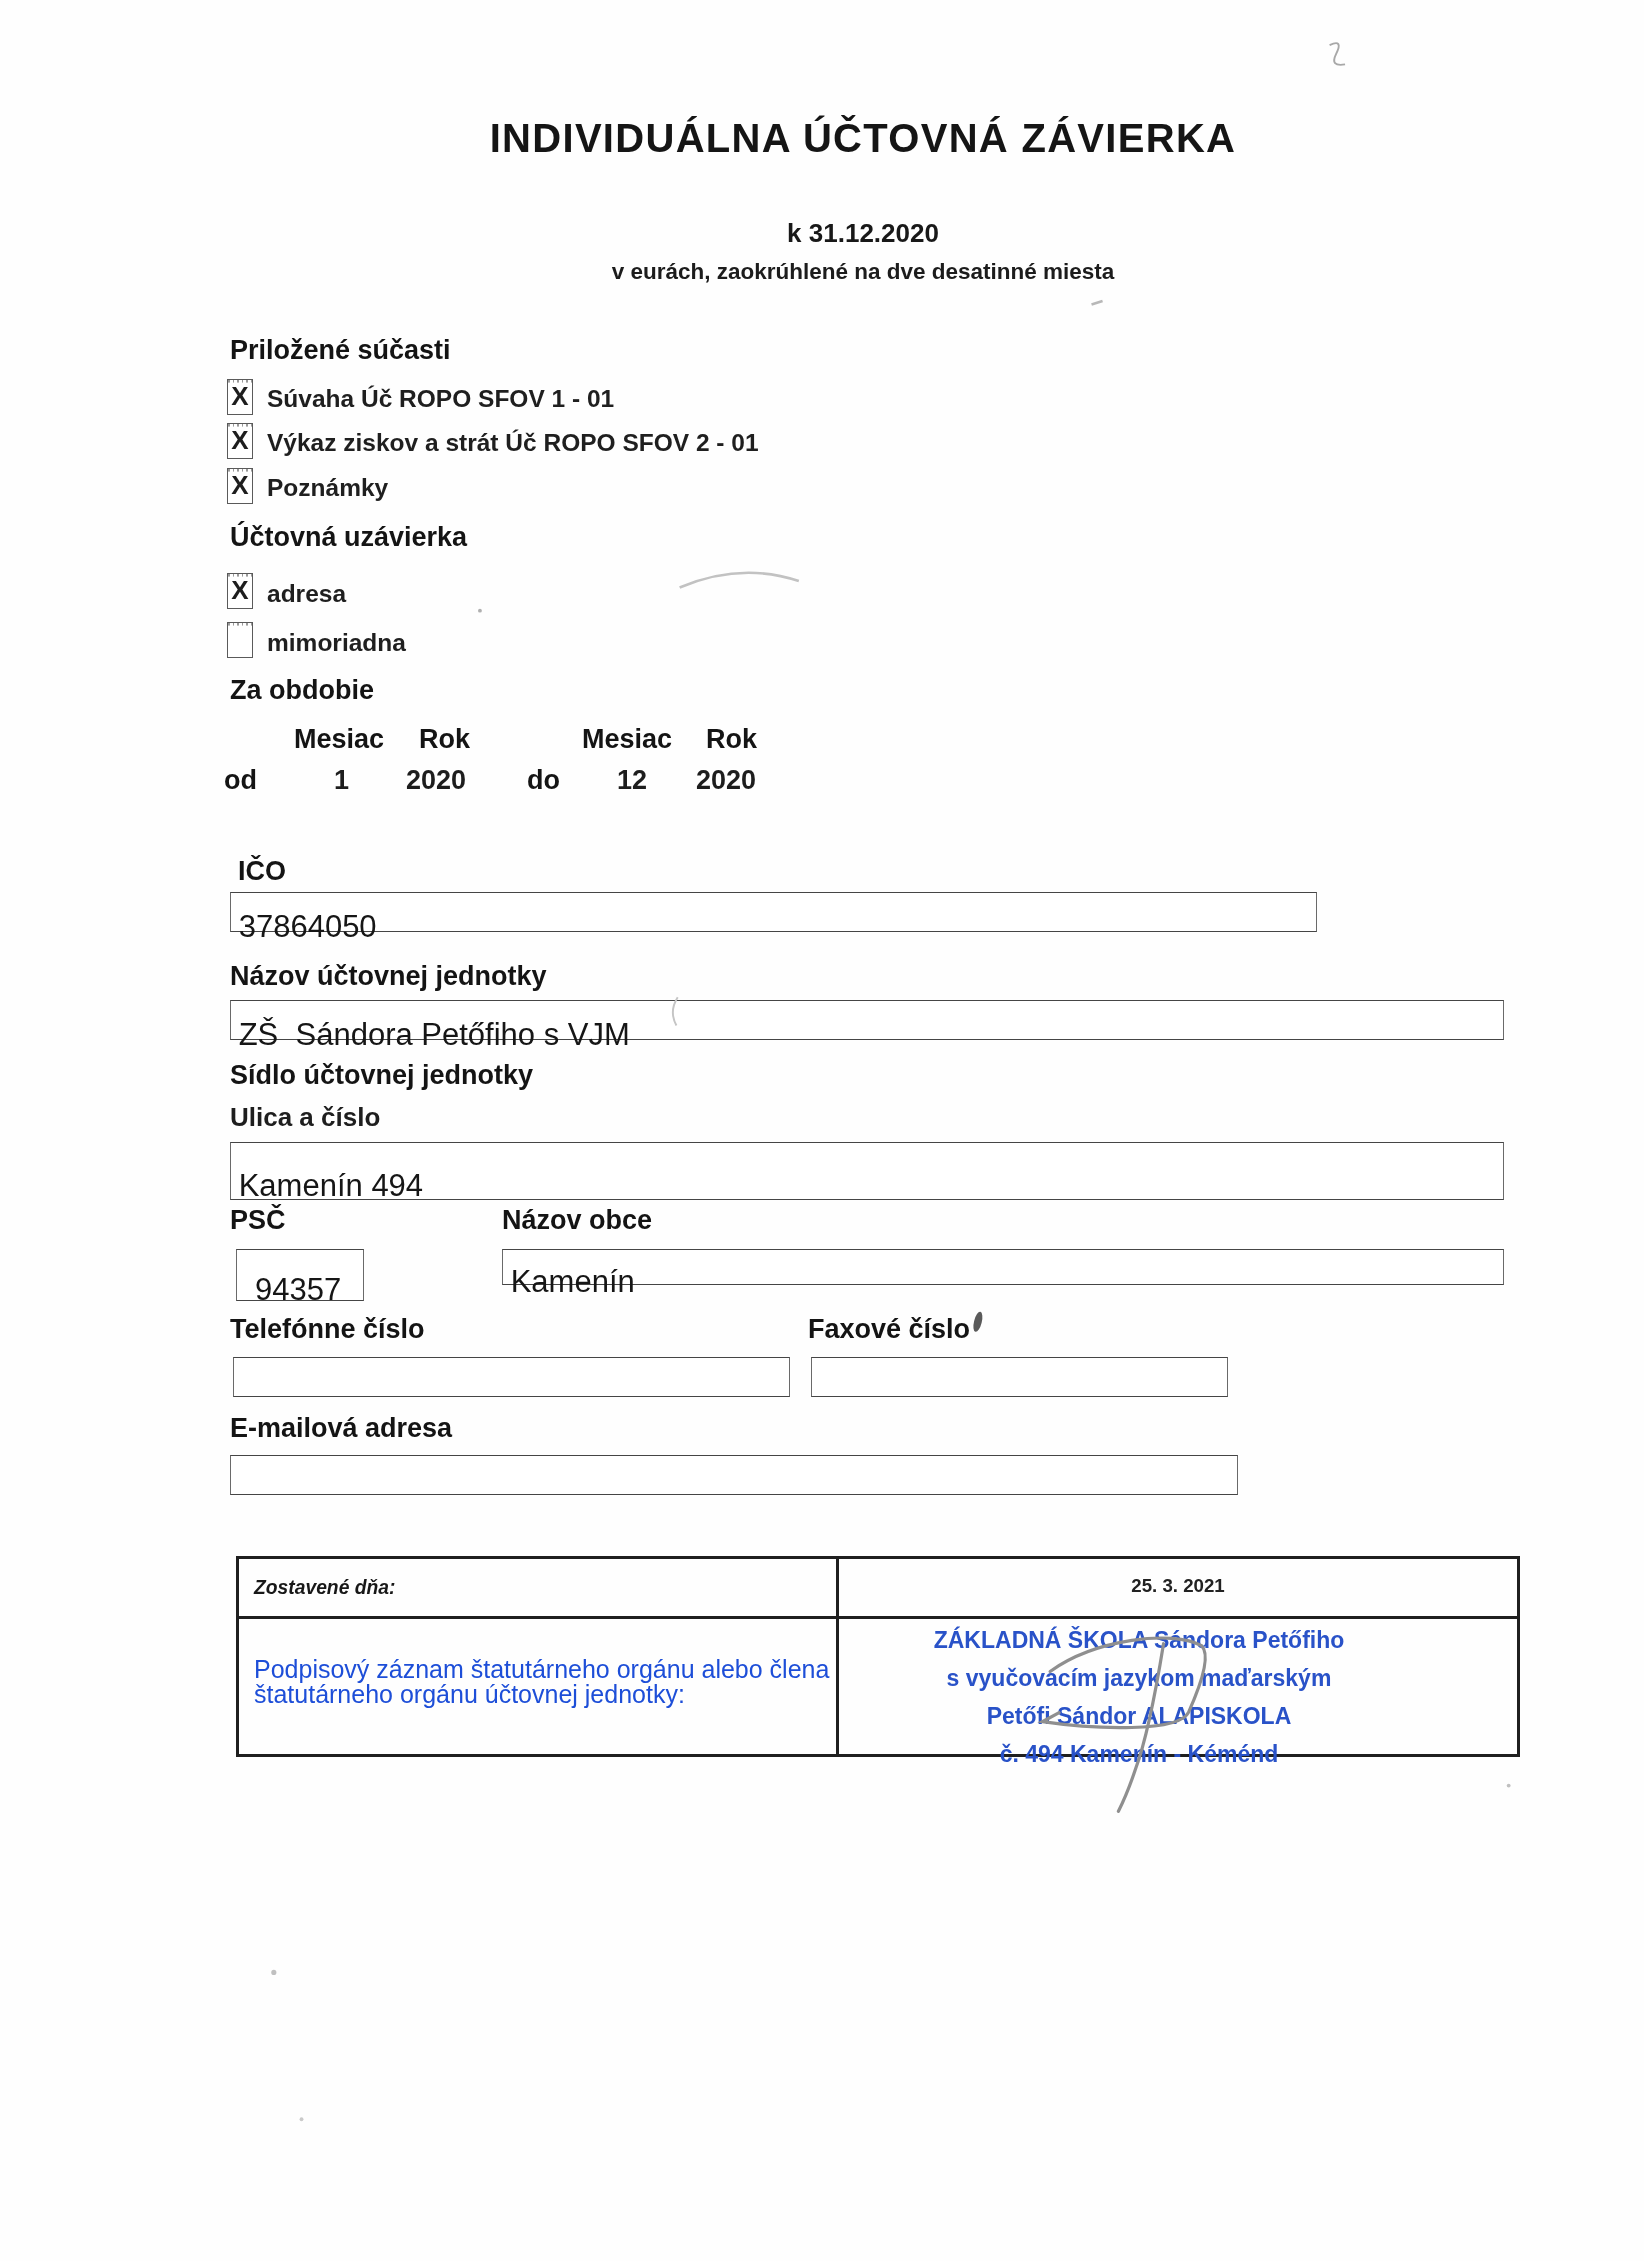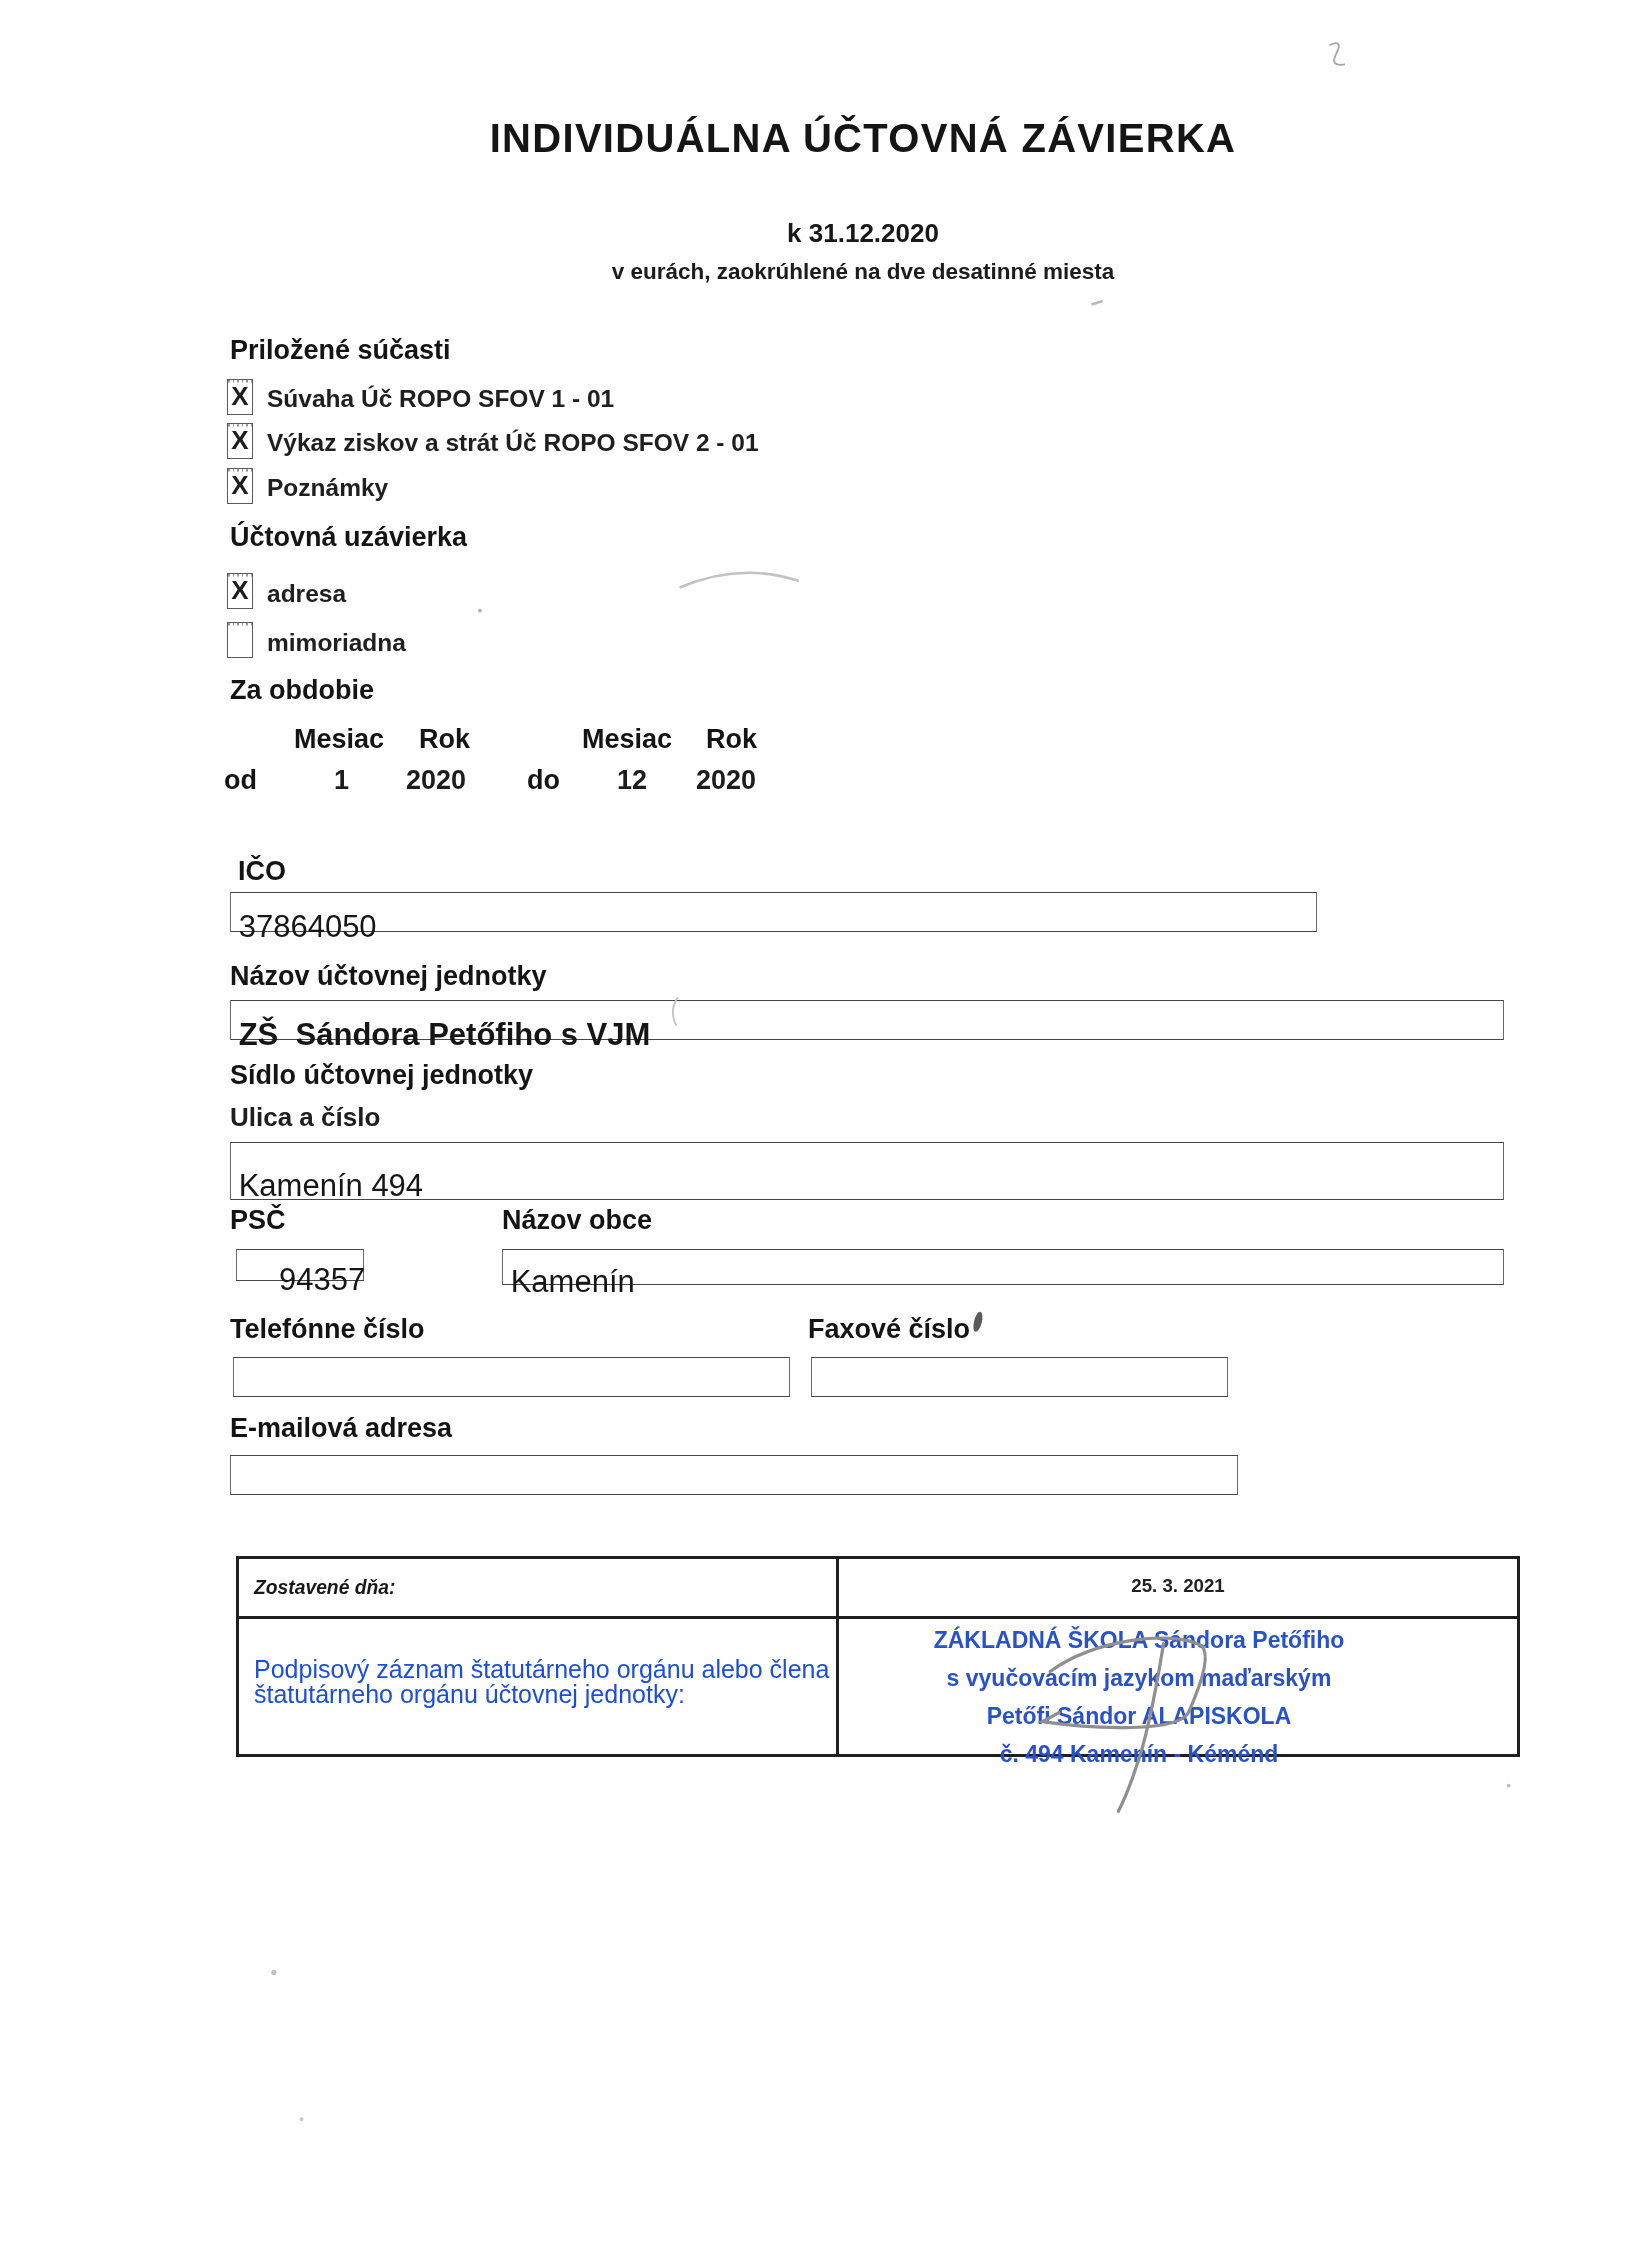--- a/index.html
+++ b/index.html
@@ -100,33 +100,33 @@
   <span class="abs perword" style="left:527px;top:765px;">do</span>
   <span class="abs pernum" style="left:617px;top:765px;">12</span>
   <span class="abs pernum" style="left:696px;top:765px;">2020</span>
 
   <div class="abs flabel" style="left:238px;top:856px;">IČO</div>
   <div class="fieldbox" style="left:230px;top:892px;width:1087px;height:40px;">
     <span class="fieldvalue">37864050</span>
   </div>
 
   <div class="abs flabel" style="left:230px;top:961px;">Názov účtovnej jednotky</div>
-  <div class="fieldbox" style="left:230px;top:1000px;width:1274px;height:40px;font-weight:bold;">
+  <div class="fieldbox" style="left:230px;top:1000px;width:1274px;height:40px;">
     <span class="fieldvalue">ZŠ  Sándora Petőfiho s VJM</span>
   </div>
 
   <div class="abs flabel" style="left:230px;top:1060px;">Sídlo účtovnej jednotky</div>
   <div class="abs plainlabel" style="left:230px;top:1102px;">Ulica a číslo</div>
   <div class="fieldbox" style="left:230px;top:1142px;width:1274px;height:58px;">
     <span class="fieldvalue">Kamenín 494</span>
   </div>
 
   <div class="abs flabel" style="left:230px;top:1205px;">PSČ</div>
   <div class="abs flabel" style="left:502px;top:1205px;">Názov obce</div>
-  <div class="fieldbox" style="left:236px;top:1249px;width:128px;height:32px;padding-left:24px;">
+  <div class="fieldbox" style="left:236px;top:1249px;width:128px;height:52px;">
     <span class="fieldvalue" style="padding-left:18px;">94357</span>
   </div>
   <div class="fieldbox" style="left:502px;top:1249px;width:1002px;height:36px;">
     <span class="fieldvalue">Kamenín</span>
   </div>
 
   <div class="abs flabel" style="left:230px;top:1314px;">Telefónne číslo</div>
   <div class="abs flabel" style="left:808px;top:1314px;">Faxové číslo</div>
   <div class="fieldbox" style="left:233px;top:1357px;width:557px;height:40px;">
     <span class="fieldvalue"></span>

